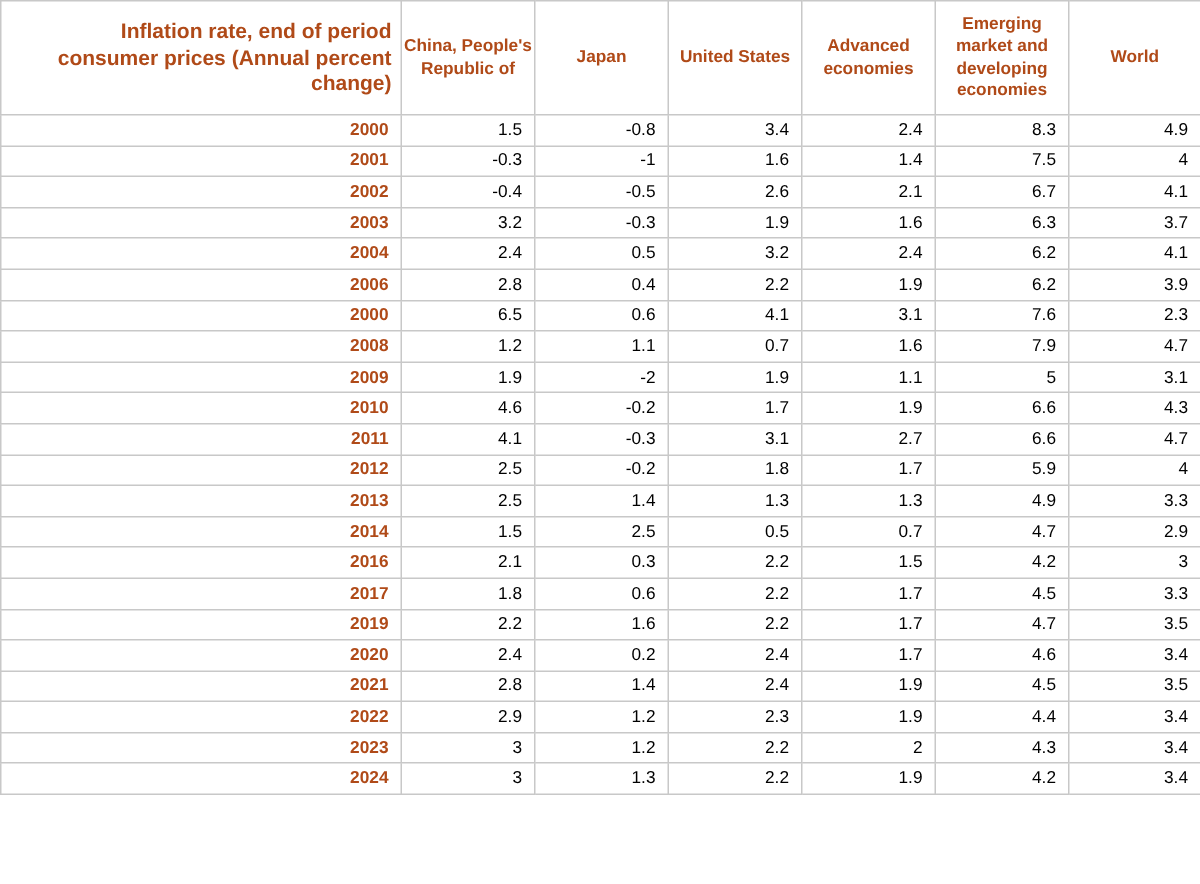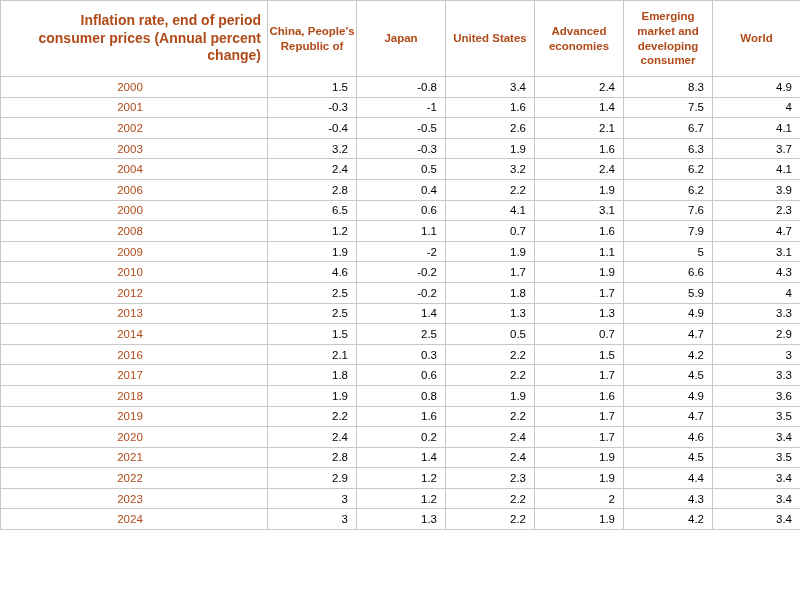--- a/index.html
+++ b/index.html
@@ -44,22 +44,22 @@
     font-size: 14px;
   }
   
   tbody td {
     font-size: 11.5px;
     height: 20.6px;
     box-sizing: border-box;
   }
   tbody td.year {
     color: #b04a18;
-    font-weight: normal;
-    text-align: center;
+    font-weight: bold;
+    text-align: right;
     padding-right: 8px;
   }
   tbody td.val {
     color: #000000;
     text-align: right;
     padding-right: 8px;
   }
   
   col.c-year  { width: 267px; }
   col.c-data  { width: 89px; }
@@ -78,21 +78,21 @@
     <col class="c-data">
     <col class="c-data2">
   </colgroup>
   <thead>
     <tr>
       <th class="row-head">Inflation rate, end of period consumer prices (Annual percent change)</th>
       <th>China, People's Republic of</th>
       <th>Japan</th>
       <th>United States</th>
       <th>Advanced economies</th>
-      <th>Emerging market and developing consumer</th>
+      <th>Emerging market and developing economies</th>
       <th>World</th>
     </tr>
   </thead>
   <tbody id="table-body">
       <tr>
         <td class="year">2000</td>
         <td class="val">1.5</td>
         <td class="val">-0.8</td>
         <td class="val">3.4</td>
         <td class="val">2.4</td>
@@ -172,20 +172,29 @@
         <td class="val">3.1</td>
       </tr>
       <tr>
         <td class="year">2010</td>
         <td class="val">4.6</td>
         <td class="val">-0.2</td>
         <td class="val">1.7</td>
         <td class="val">1.9</td>
         <td class="val">6.6</td>
         <td class="val">4.3</td>
+      </tr>
+      <tr>
+        <td class="year">2011</td>
+        <td class="val">4.1</td>
+        <td class="val">-0.3</td>
+        <td class="val">3.1</td>
+        <td class="val">2.7</td>
+        <td class="val">6.6</td>
+        <td class="val">4.7</td>
       </tr>
       <tr>
         <td class="year">2012</td>
         <td class="val">2.5</td>
         <td class="val">-0.2</td>
         <td class="val">1.8</td>
         <td class="val">1.7</td>
         <td class="val">5.9</td>
         <td class="val">4</td>
       </tr>
@@ -219,29 +228,20 @@
       <tr>
         <td class="year">2017</td>
         <td class="val">1.8</td>
         <td class="val">0.6</td>
         <td class="val">2.2</td>
         <td class="val">1.7</td>
         <td class="val">4.5</td>
         <td class="val">3.3</td>
       </tr>
       <tr>
-        <td class="year">2018</td>
-        <td class="val">1.9</td>
-        <td class="val">0.8</td>
-        <td class="val">1.9</td>
-        <td class="val">1.6</td>
-        <td class="val">4.9</td>
-        <td class="val">3.6</td>
-      </tr>
-      <tr>
         <td class="year">2019</td>
         <td class="val">2.2</td>
         <td class="val">1.6</td>
         <td class="val">2.2</td>
         <td class="val">1.7</td>
         <td class="val">4.7</td>
         <td class="val">3.5</td>
       </tr>
       <tr>
         <td class="year">2020</td>

